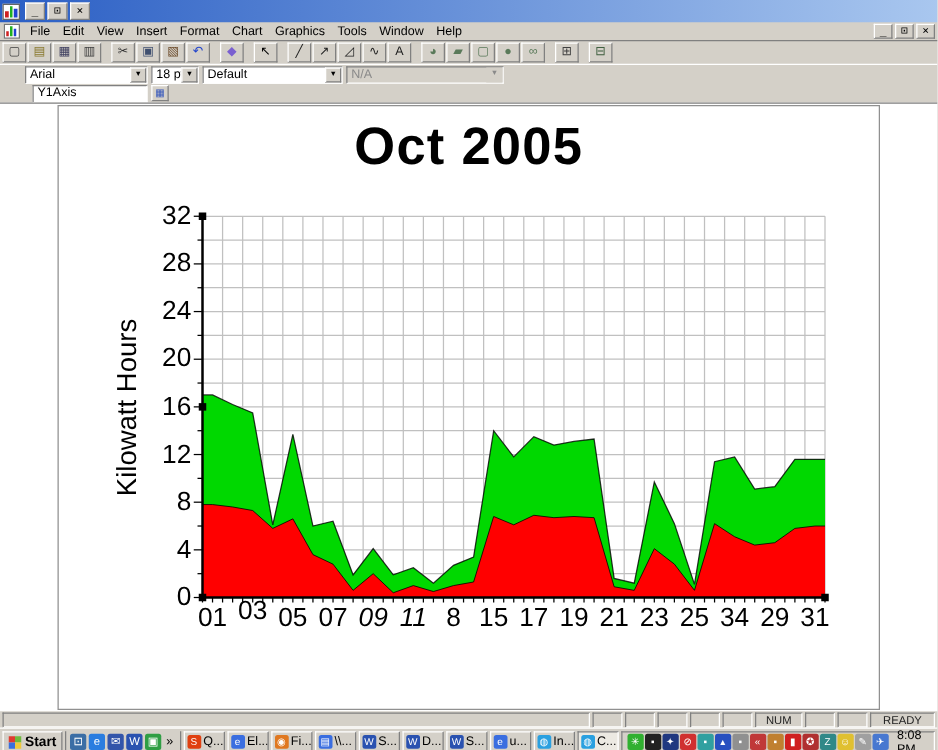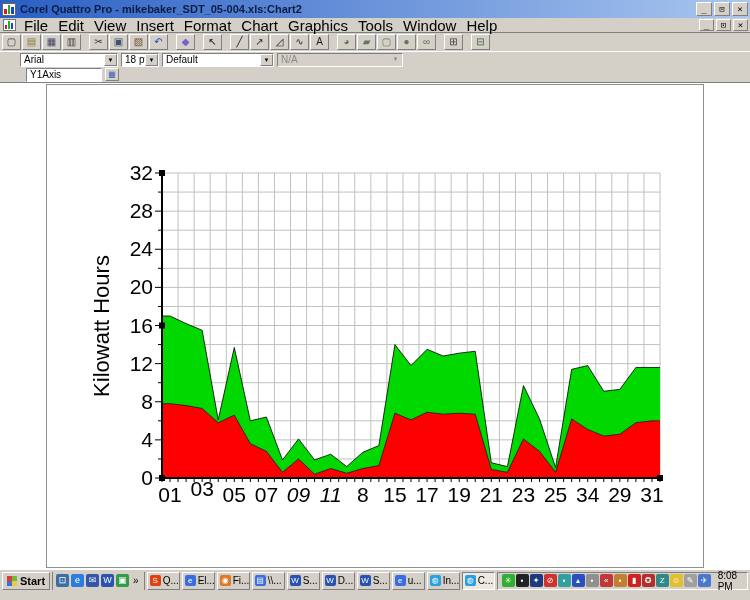--- a/index.html
+++ b/index.html
@@ -16,21 +16,21 @@
   .titlebar-icon { width:14px; height:13px; background:#fff; border:1px solid #666; display:flex; align-items:flex-end; gap:1px; padding:1px; margin-right:4px; }
   .titlebar-icon i { display:block; width:3px; }
   .title-text { font-size:11px; font-weight:bold; color:#0a1c42; flex:1; white-space:nowrap; overflow:hidden; }
   .winbtns { display:flex; gap:2px; }
   .winbtn { width:16px; height:14px; background:#d4d0c8; font-size:9px; line-height:12px; text-align:center; color:#000; font-family:"DejaVu Sans Mono", monospace; }
 
   
   .menubar { height:15px; background:#d4d0c8; display:flex; align-items:center; border-bottom:1px solid #808080; }
   .doc-icon { width:13px; height:12px; background:#fff; border:1px solid #777; margin:0 3px; display:flex; align-items:flex-end; gap:1px; padding:1px; }
   .doc-icon i { display:block; width:2px; }
-  .menu-item { font-size:15px; padding:1px 5px; color:#000; cursor:default; }
+  .menu-item { font-size:10px; padding:1px 5px; color:#000; cursor:default; }
   .menubar .winbtns { margin-left:auto; margin-right:2px; }
   .menubar .winbtn { width:15px; height:12px; line-height:10px; }
 
   
   .toolbar { height:19px; display:flex; align-items:center; padding:1px 2px; border-bottom:1px solid #fff; gap:1px; }
   .tb-sep { width:6px; height:16px; }
   .tb-btn { width:19px; height:16px; background:#d4d0c8; font-size:10px; line-height:14px; text-align:center; cursor:default; overflow:hidden; }
 
   .propbar { height:15px; display:flex; align-items:center; padding:0 20px; gap:3px; }
   .combo { height:14px; background:#fff; display:flex; align-items:center; font-size:10px; }
@@ -76,21 +76,20 @@
 <body>
 
 <div id="app">
 
   <div class="titlebar">
     <div class="titlebar-icon">
       <i style="height:5px;background:#d02020"></i>
         <i style="height:9px;background:#20b020"></i>
         <i style="height:7px;background:#2040d0"></i>
     </div>
-    <div class="title-text">Corel Quattro Pro - mikebaker_SDT_05-004.xls:Chart2</div>
     <div class="winbtns">
       <div class="winbtn raised">_</div>
       <div class="winbtn raised">⊡</div>
       <div class="winbtn raised">×</div>
     </div>
   </div>
 
   <div class="menubar">
     <div class="doc-icon">
       <i style="height:4px;background:#d02020"></i>
@@ -161,28 +160,29 @@
       <span class="val">Default</span>
       <span class="arrowbox raised">▼</span>
     </div>
     <div class="combo sunken disabled" style="width:126px">
       <span class="val">N/A</span>
       <span class="arrowbox">▼</span>
     </div>
   </div>
 
   <div class="propbar">
-    <div class="combo sunken" style="width:76px;margin-left:6px">
+    <div class="combo sunken" style="width:92px;margin-left:6px">
       <span class="val">Y1Axis</span>
     </div>
     <div class="small-iconbtn raised">▦</div>
   </div>
 
   <div class="docarea">
     <div class="chart-frame">
+      <div class="chart-title">Oct 2005</div>
       <div class="y-axis-title">
         <span>Kilowatt Hours</span>
       </div>
       <svg id="plot-svg" xmlns="http://www.w3.org/2000/svg">
           <line x1="26.06451612903226" y1="6" x2="26.06451612903226" y2="311" stroke="#c0c0c0" stroke-width="1"></line>
           <line x1="42.12903225806452" y1="6" x2="42.12903225806452" y2="311" stroke="#c0c0c0" stroke-width="1"></line>
           <line x1="58.19354838709678" y1="6" x2="58.19354838709678" y2="311" stroke="#c0c0c0" stroke-width="1"></line>
           <line x1="74.25806451612904" y1="6" x2="74.25806451612904" y2="311" stroke="#c0c0c0" stroke-width="1"></line>
           <line x1="90.3225806451613" y1="6" x2="90.3225806451613" y2="311" stroke="#c0c0c0" stroke-width="1"></line>
           <line x1="106.38709677419357" y1="6" x2="106.38709677419357" y2="311" stroke="#c0c0c0" stroke-width="1"></line>
@@ -343,20 +343,32 @@
           <div class="xtick-label" style="left: 427.323px; top: 398px;">21</div>
           <div class="xtick-label" style="left: 459.452px; top: 398px;">23</div>
           <div class="xtick-label" style="left: 491.581px; top: 398px;">25</div>
           <div class="xtick-label" style="left: 523.71px; top: 398px;">34</div>
           <div class="xtick-label" style="left: 555.839px; top: 398px;">29</div>
           <div class="xtick-label" style="left: 587.968px; top: 398px;">31</div>
         </div>
     </div>
   </div>
 
+  <div class="statusbar">
+    <div class="status-cell sunken grow"></div>
+    <div class="status-cell sunken" style="width:24px"></div>
+    <div class="status-cell sunken" style="width:24px"></div>
+    <div class="status-cell sunken" style="width:24px"></div>
+    <div class="status-cell sunken" style="width:24px"></div>
+    <div class="status-cell sunken" style="width:24px"></div>
+    <div class="status-cell sunken" style="width:38px">NUM</div>
+    <div class="status-cell sunken" style="width:24px"></div>
+    <div class="status-cell sunken" style="width:24px"></div>
+    <div class="status-cell sunken" style="width:52px">READY</div>
+  </div>
 
   <div class="taskbar">
     <div class="start-btn raised">
       <span class="flag">
           <i></i>
           <i></i>
           <i></i>
           <i></i>
         </span>
       <span>Start</span>

